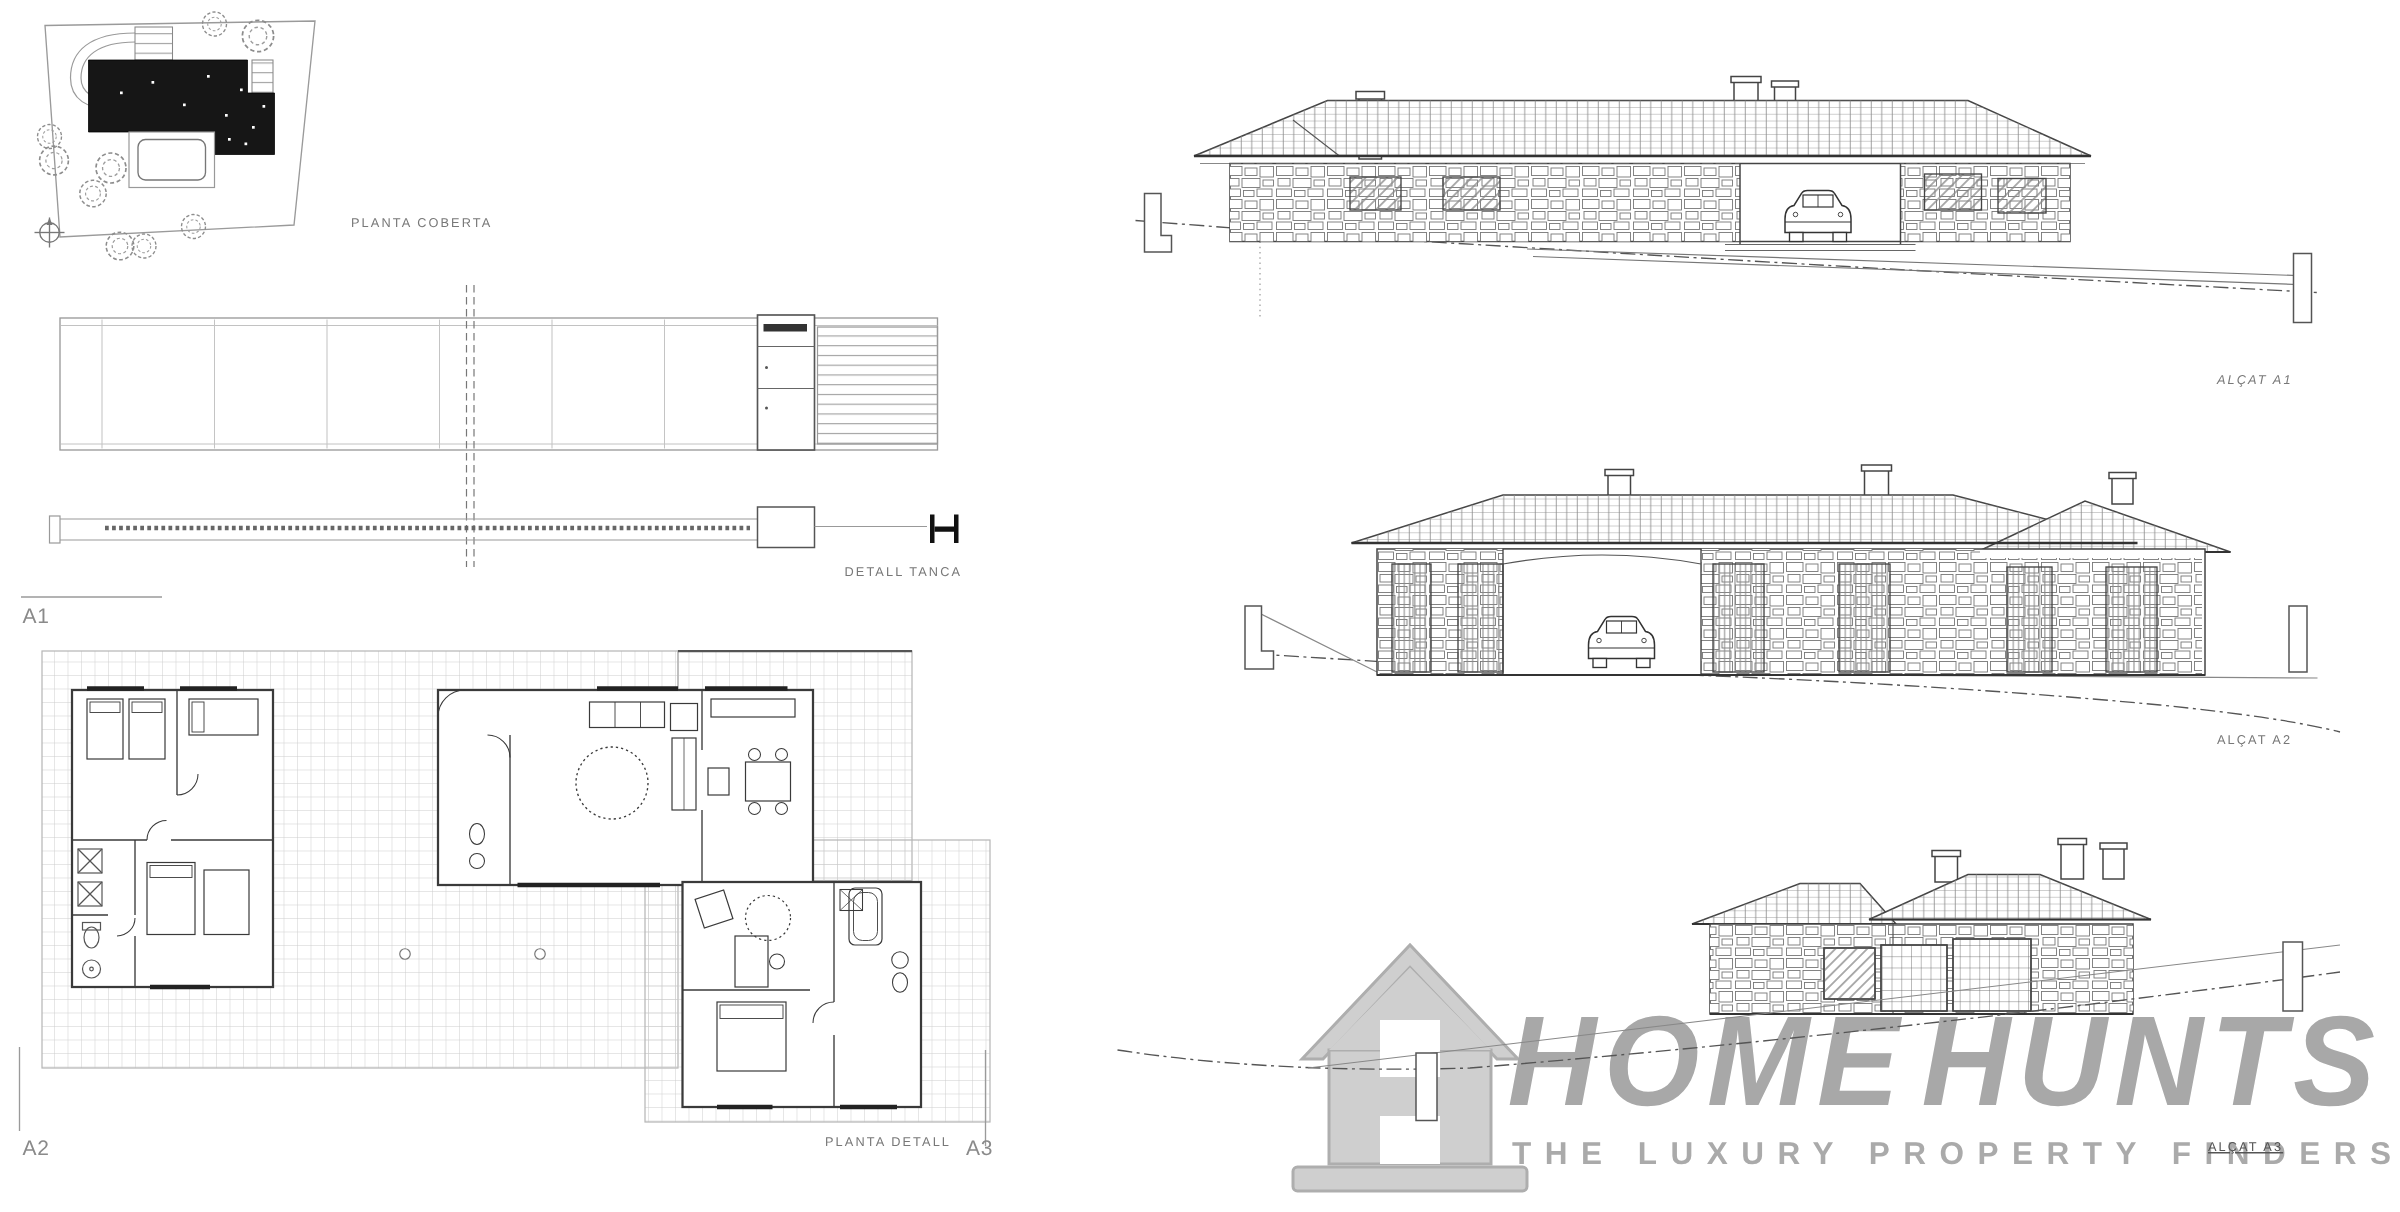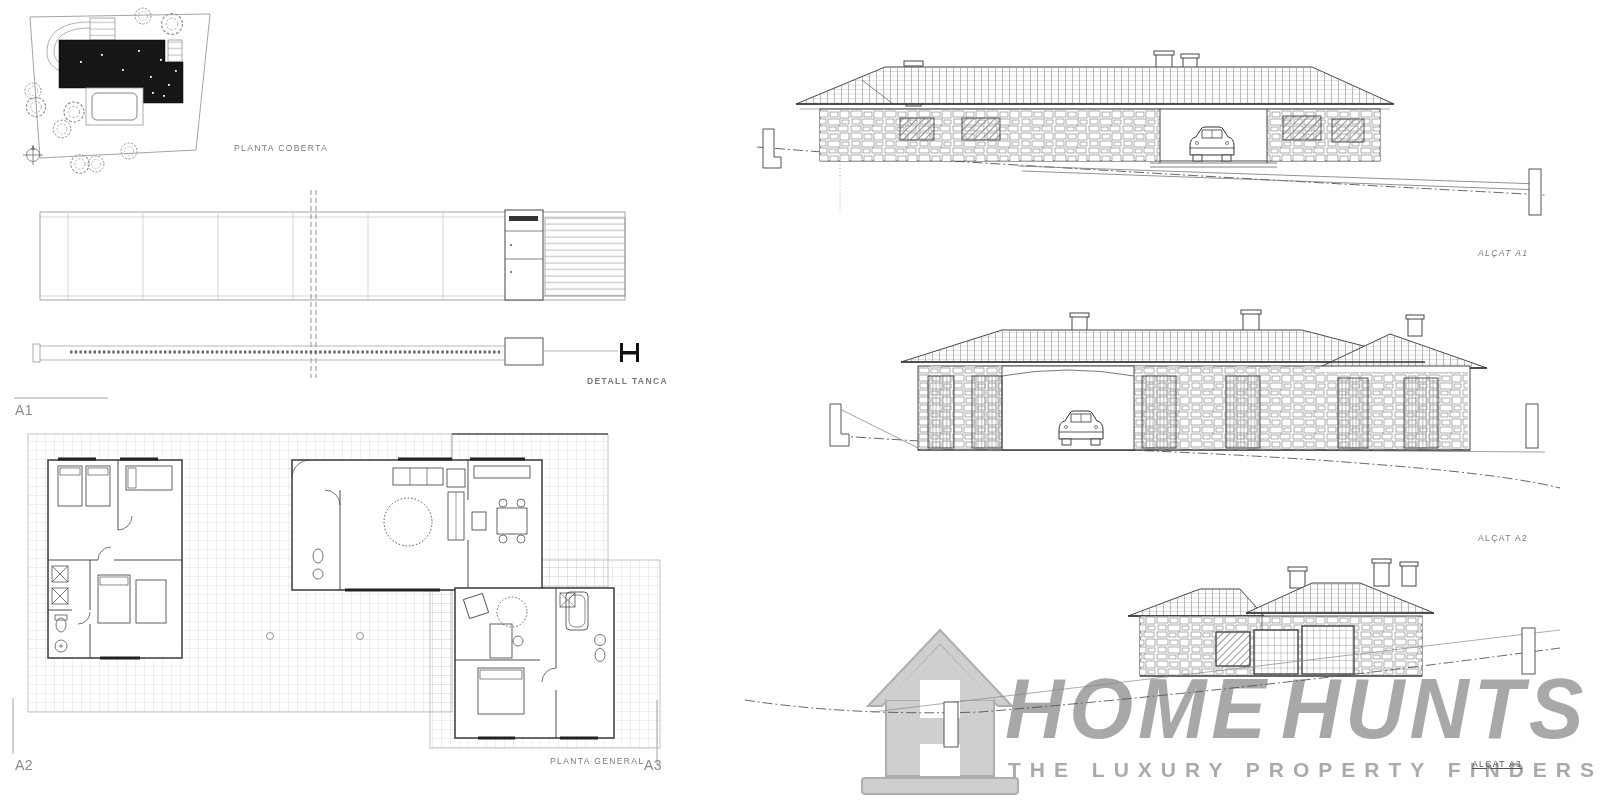--- a/index.html
+++ b/index.html
@@ -379,22 +379,22 @@
 </div>
 
 <svg class="layer3" width="1600" height="808" viewBox="0 0 1600 808">
   <path d="M745,700 Q850,716 980,712 Q1250,690 1560,648" fill="none" stroke="#555" stroke-width="0.9" stroke-dasharray="10,3,2,3"></path>
   <line x1="872" y1="712" x2="1560" y2="630" stroke="#888" stroke-width="0.7"></line>
   <rect x="944" y="702" width="14" height="45" fill="#fff" stroke="#555" stroke-width="1"></rect>
   <rect x="1522" y="628" width="13" height="46" fill="#fff" stroke="#555" stroke-width="1"></rect>
 </svg>
 
 <div class="lbl" style="left:222px;top:143px;">PLANTA COBERTA</div>
-<div class="lbl" style="left:575px;top:376px;font-weight:bold;">DETALL TANCA</div>
-<div class="lbl" style="left:538px;top:756px;">PLANTA GENERAL</div>
+<div class="lbl" style="left:551px;top:376px;">DETALL TANCA</div>
+<div class="lbl" style="left:538px;top:756px;">PLANTA DETALL</div>
 <div class="marker" style="left:15px;top:402px;">A1</div>
 <div class="marker" style="left:15px;top:757px;">A2</div>
 <div class="marker" style="left:644px;top:757px;">A3</div>
 <div class="lbl" style="left:1466px;top:248px;font-style:italic;">ALÇAT A1</div>
-<div class="lbl" style="left:1466px;top:488px;margin-top:45px;">ALÇAT A2</div>
+<div class="lbl" style="left:1466px;top:488px;">ALÇAT A2</div>
 <div class="lbl" style="left:1460px;top:759px;color:#555;z-index:4;text-decoration:underline;">ALÇAT A3</div>
 
 </div>
 
 </body></html>

